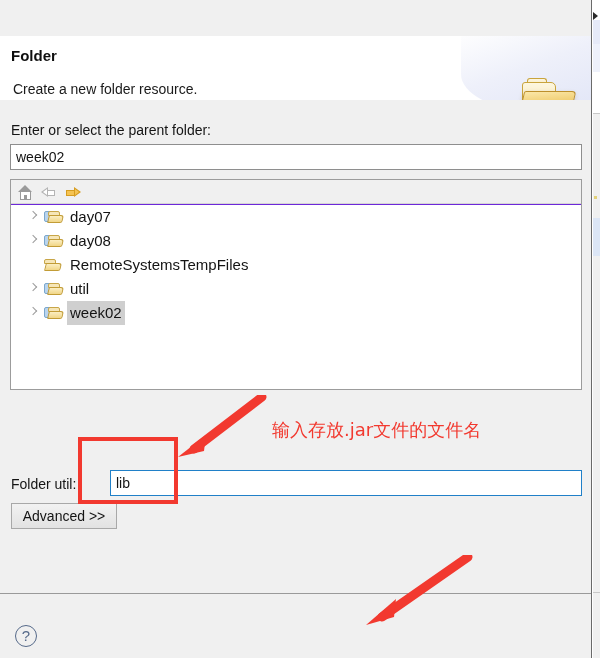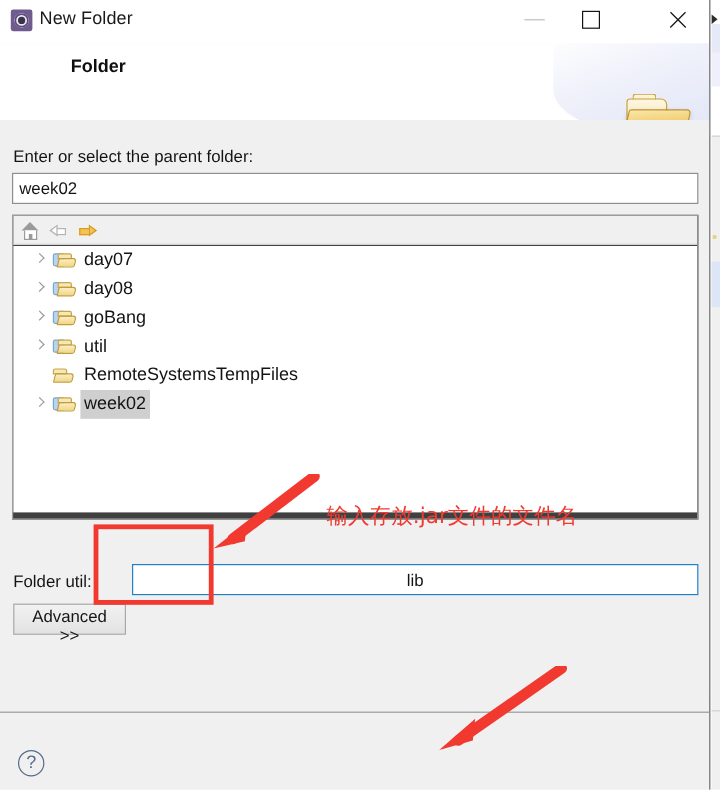--- a/index.html
+++ b/index.html
@@ -117,21 +117,21 @@
     width: 52px; height: 23px;
     background: linear-gradient(175deg,#fbe7a8 0%, #efcb6d 55%, #e7bd52 100%);
     border: 1px solid #bd8f2b;
     border-radius: 2px 4px 3px 2px;
     transform: skewX(-13deg);
     transform-origin: bottom left;
     box-shadow: 0 2px 4px rgba(120,100,40,0.25);
   }
   #header-title {
     position: absolute; left: 11px; top: 11px;
-    font-size: 15px; font-weight: bold; color: #0f0f0f; margin-left: 48px;
+    font-size: 15px; font-weight: bold; color: #0f0f0f;
   }
   #header-sub {
     position: absolute; left: 13px; top: 45px;
     font-size: 14px; color: #1a1a1a;
   }
 
   
   #body {
     position: absolute; left: 0; top: 100px;
     width: 591px; height: 478px;
@@ -147,23 +147,23 @@
     background: #ffffff;
     border: 1px solid #8e8e8e;
     font-family: "Liberation Sans", sans-serif;
     font-size: 14px;
     color: #141414;
     padding: 0 5px;
     outline: none;
   }
   #tree-panel {
     position: absolute; left: 10px; top: 79px;
-    width: 572px; height: 254px;
+    width: 572px; height: 211px;
     border: 1px solid #9c9c9c;
-    background: #404040;
+    background: #6d28d9;
     overflow: hidden;
   }
   #tree-toolbar {
     position: absolute; left: 0; top: 0;
     width: 570px; height: 24px;
     background: #f0f0f0;
     border-bottom: 1px solid #d6d6d6;
   }
   .tb-icon {
     position: absolute; top: 4px;
@@ -305,25 +305,24 @@
   #folder-name-input {
     position: absolute; left: 110px; top: 370px;
     width: 472px; height: 26px;
     background: #ffffff;
     border: 1px solid #2080c8;
     font-family: "Liberation Sans", sans-serif;
     font-size: 14px;
     color: #141414;
     padding: 0 5px;
     outline: none;
-    text-align: center;
   }
   #advanced-btn {
     position: absolute; left: 11px; top: 403px;
-    width: 94px; height: 26px;
+    width: 106px; height: 26px;
     background: linear-gradient(180deg,#f2f2f2 0%, #e2e2e2 100%);
     border: 1px solid #a8a8a8;
     font-family: "Liberation Sans", sans-serif;
     font-size: 14px;
     color: #141414;
     cursor: default;
   }
 
   
   #footer {
@@ -440,45 +439,30 @@
   }
   .annot-arrow { position: absolute; pointer-events: none; }
   #annot-arrow-1 { left: 160px; top: 395px; }
   #annot-arrow-2 { left: 350px; top: 555px; }
 </style>
 </head>
 <body>
 
 <div id="window">
 
-  <div id="titlebar">
-    <div id="title-icon">
-      <div class="gear-outer"></div>
-      <div class="gear-inner"></div>
-    </div>
-    <div id="title-text">New Folder</div>
-    <div class="winbtn" id="btn-min">
-        <div class="glyph"></div>
-      </div>
-    <div class="winbtn" id="btn-max">
-        <div class="glyph"></div>
-      </div>
-    <div class="winbtn" id="btn-close">
-        <div class="glyph"></div>
-      </div>
-  </div>
 
   <div id="header">
     <div id="banner-bg"></div>
     <div id="banner-folder">
       <div class="ftab"></div>
       <div class="fback"></div>
       <div class="ffront"></div>
     </div>
     <div id="header-title">Folder</div>
+    <div id="header-sub">Create a new folder resource.</div>
   </div>
 
   <div id="body">
 
     <div id="parent-label">Enter or select the parent folder:</div>
     <input id="parent-input" type="text" value="week02" style="">
 
     <div id="tree-panel">
       <div id="tree-toolbar">
         <div class="tb-icon" id="tb-home">
@@ -515,43 +499,34 @@
         <div class="tree-row">
           <span class="twisty"></span>
           <span class="folder-ico">
               <span class="blue"></span>
               <span class="tan-back"></span>
               <span class="tan-front"></span>
             </span>
           <span class="tree-label">day08</span>
         </div>
         <div class="tree-row">
-          <span class="twisty"></span>
-          <span class="folder-ico">
-              <span class="blue"></span>
+          <span class="folder-ico plain">
               <span class="tan-back"></span>
               <span class="tan-front"></span>
             </span>
-          <span class="tree-label">goBang</span>
+          <span class="tree-label">RemoteSystemsTempFiles</span>
         </div>
         <div class="tree-row">
           <span class="twisty"></span>
           <span class="folder-ico">
               <span class="blue"></span>
               <span class="tan-back"></span>
               <span class="tan-front"></span>
             </span>
           <span class="tree-label">util</span>
-        </div>
-        <div class="tree-row">
-          <span class="folder-ico plain">
-              <span class="tan-back"></span>
-              <span class="tan-front"></span>
-            </span>
-          <span class="tree-label">RemoteSystemsTempFiles</span>
         </div>
         <div class="tree-row selected">
           <span class="twisty"></span>
           <span class="folder-ico">
               <span class="blue"></span>
               <span class="tan-back"></span>
               <span class="tan-front"></span>
             </span>
           <span class="tree-label">week02</span>
         </div>

